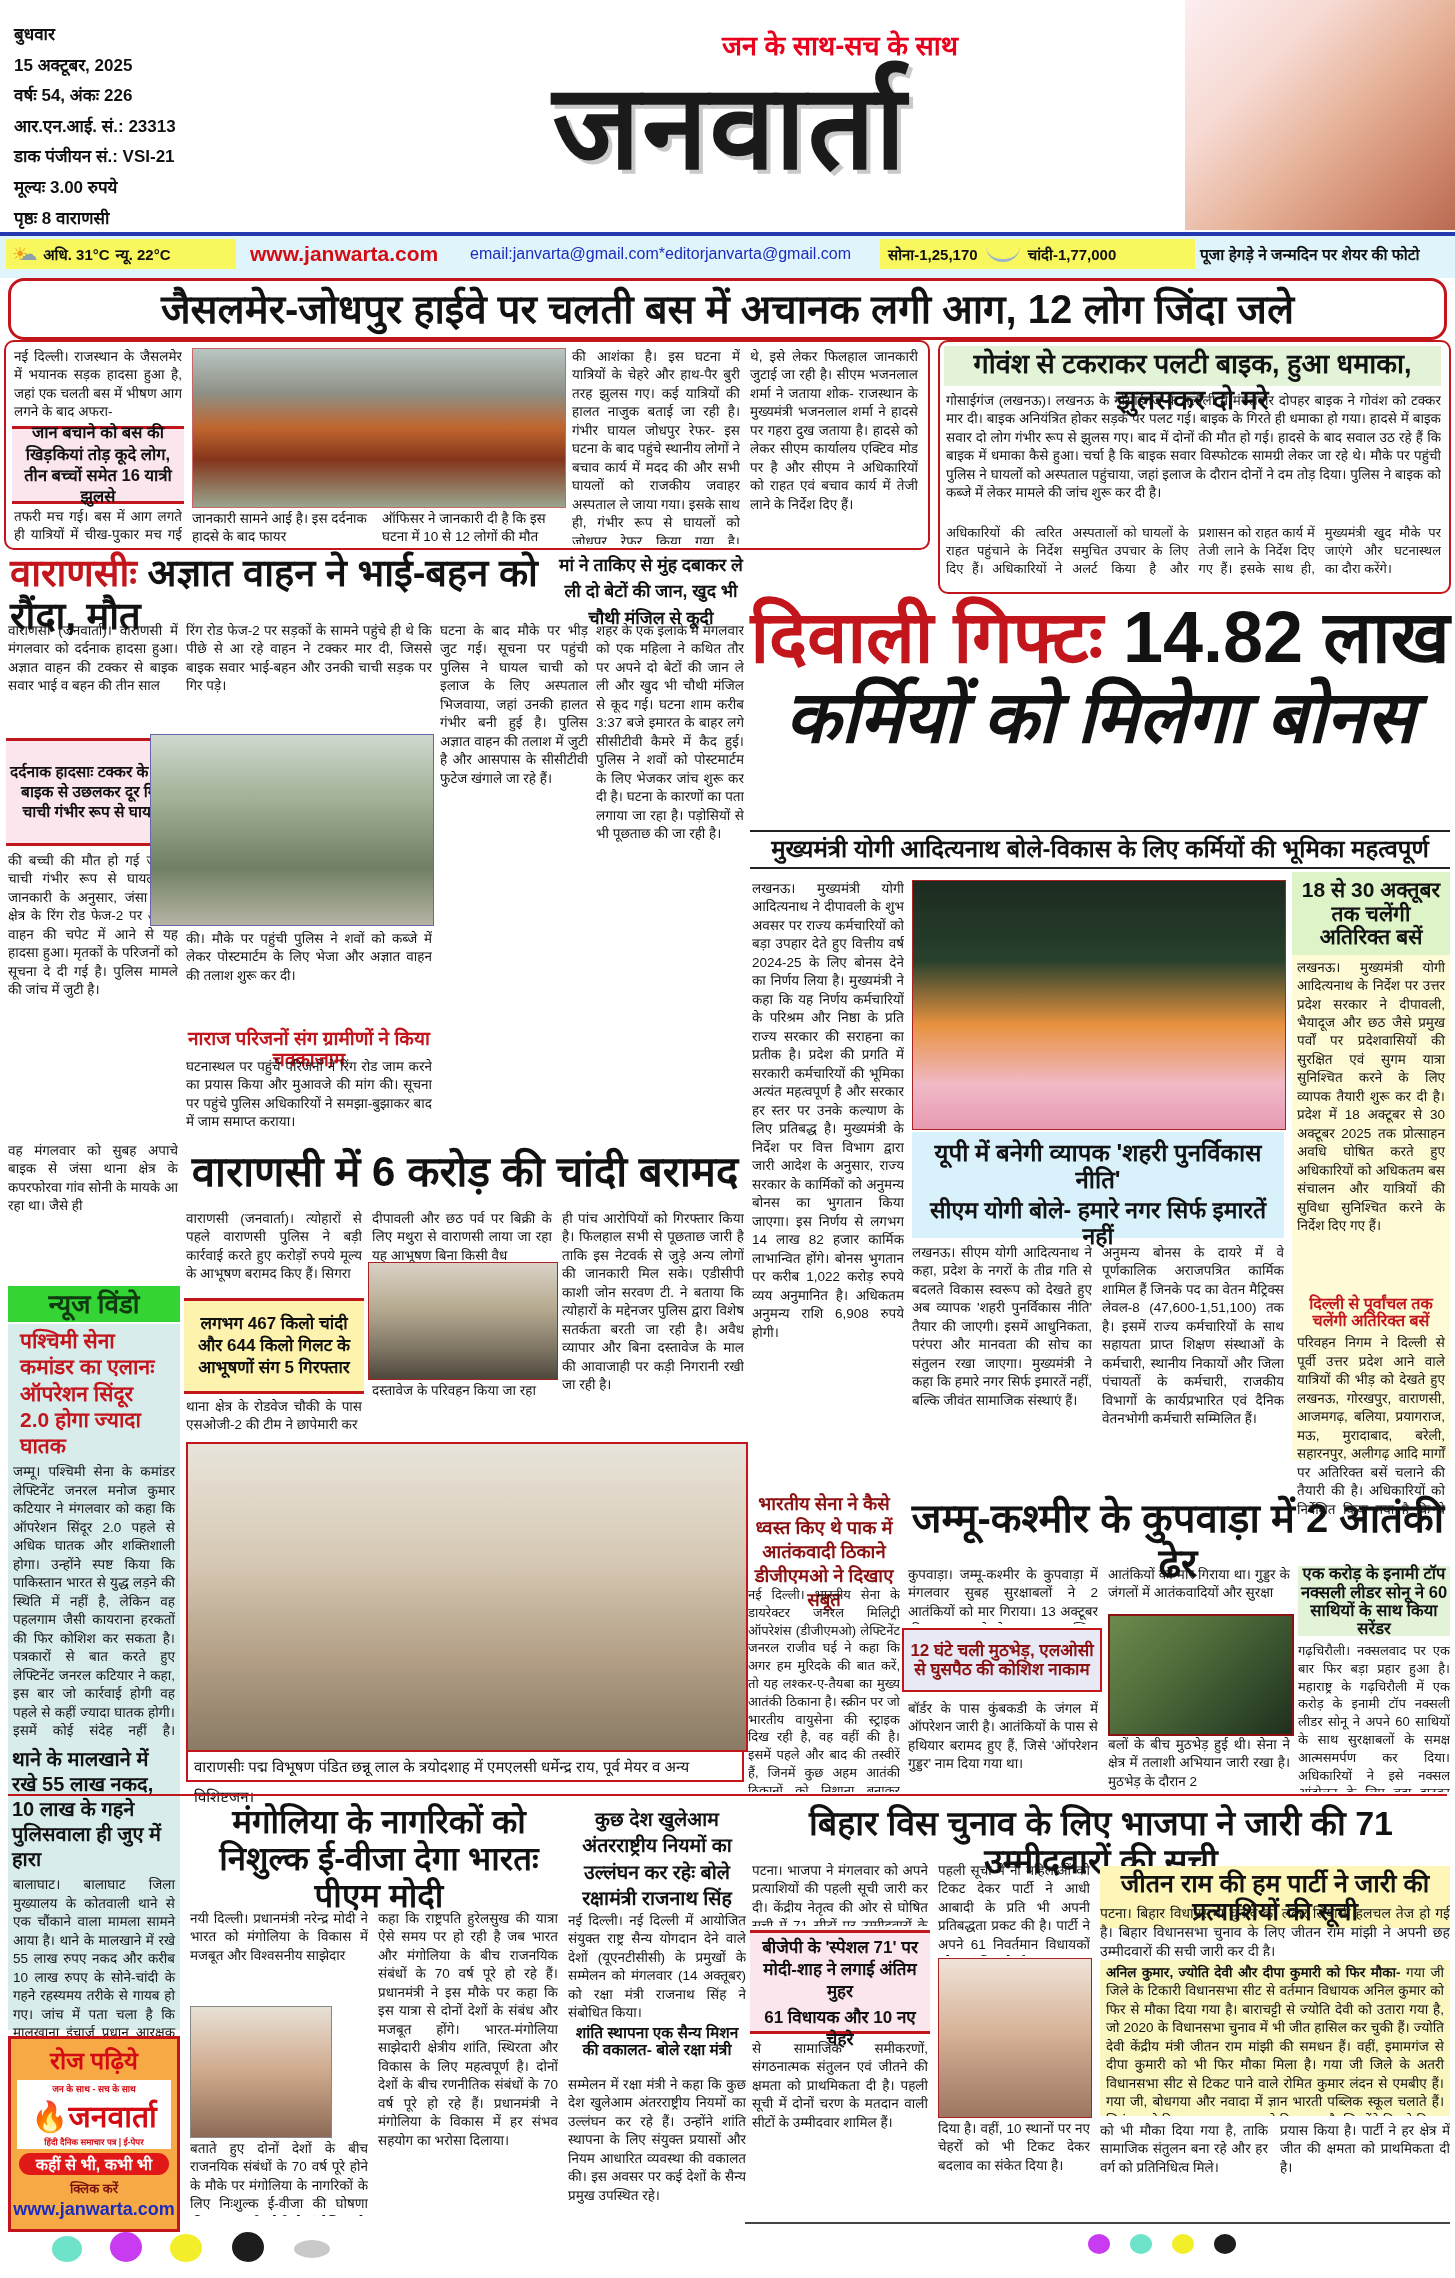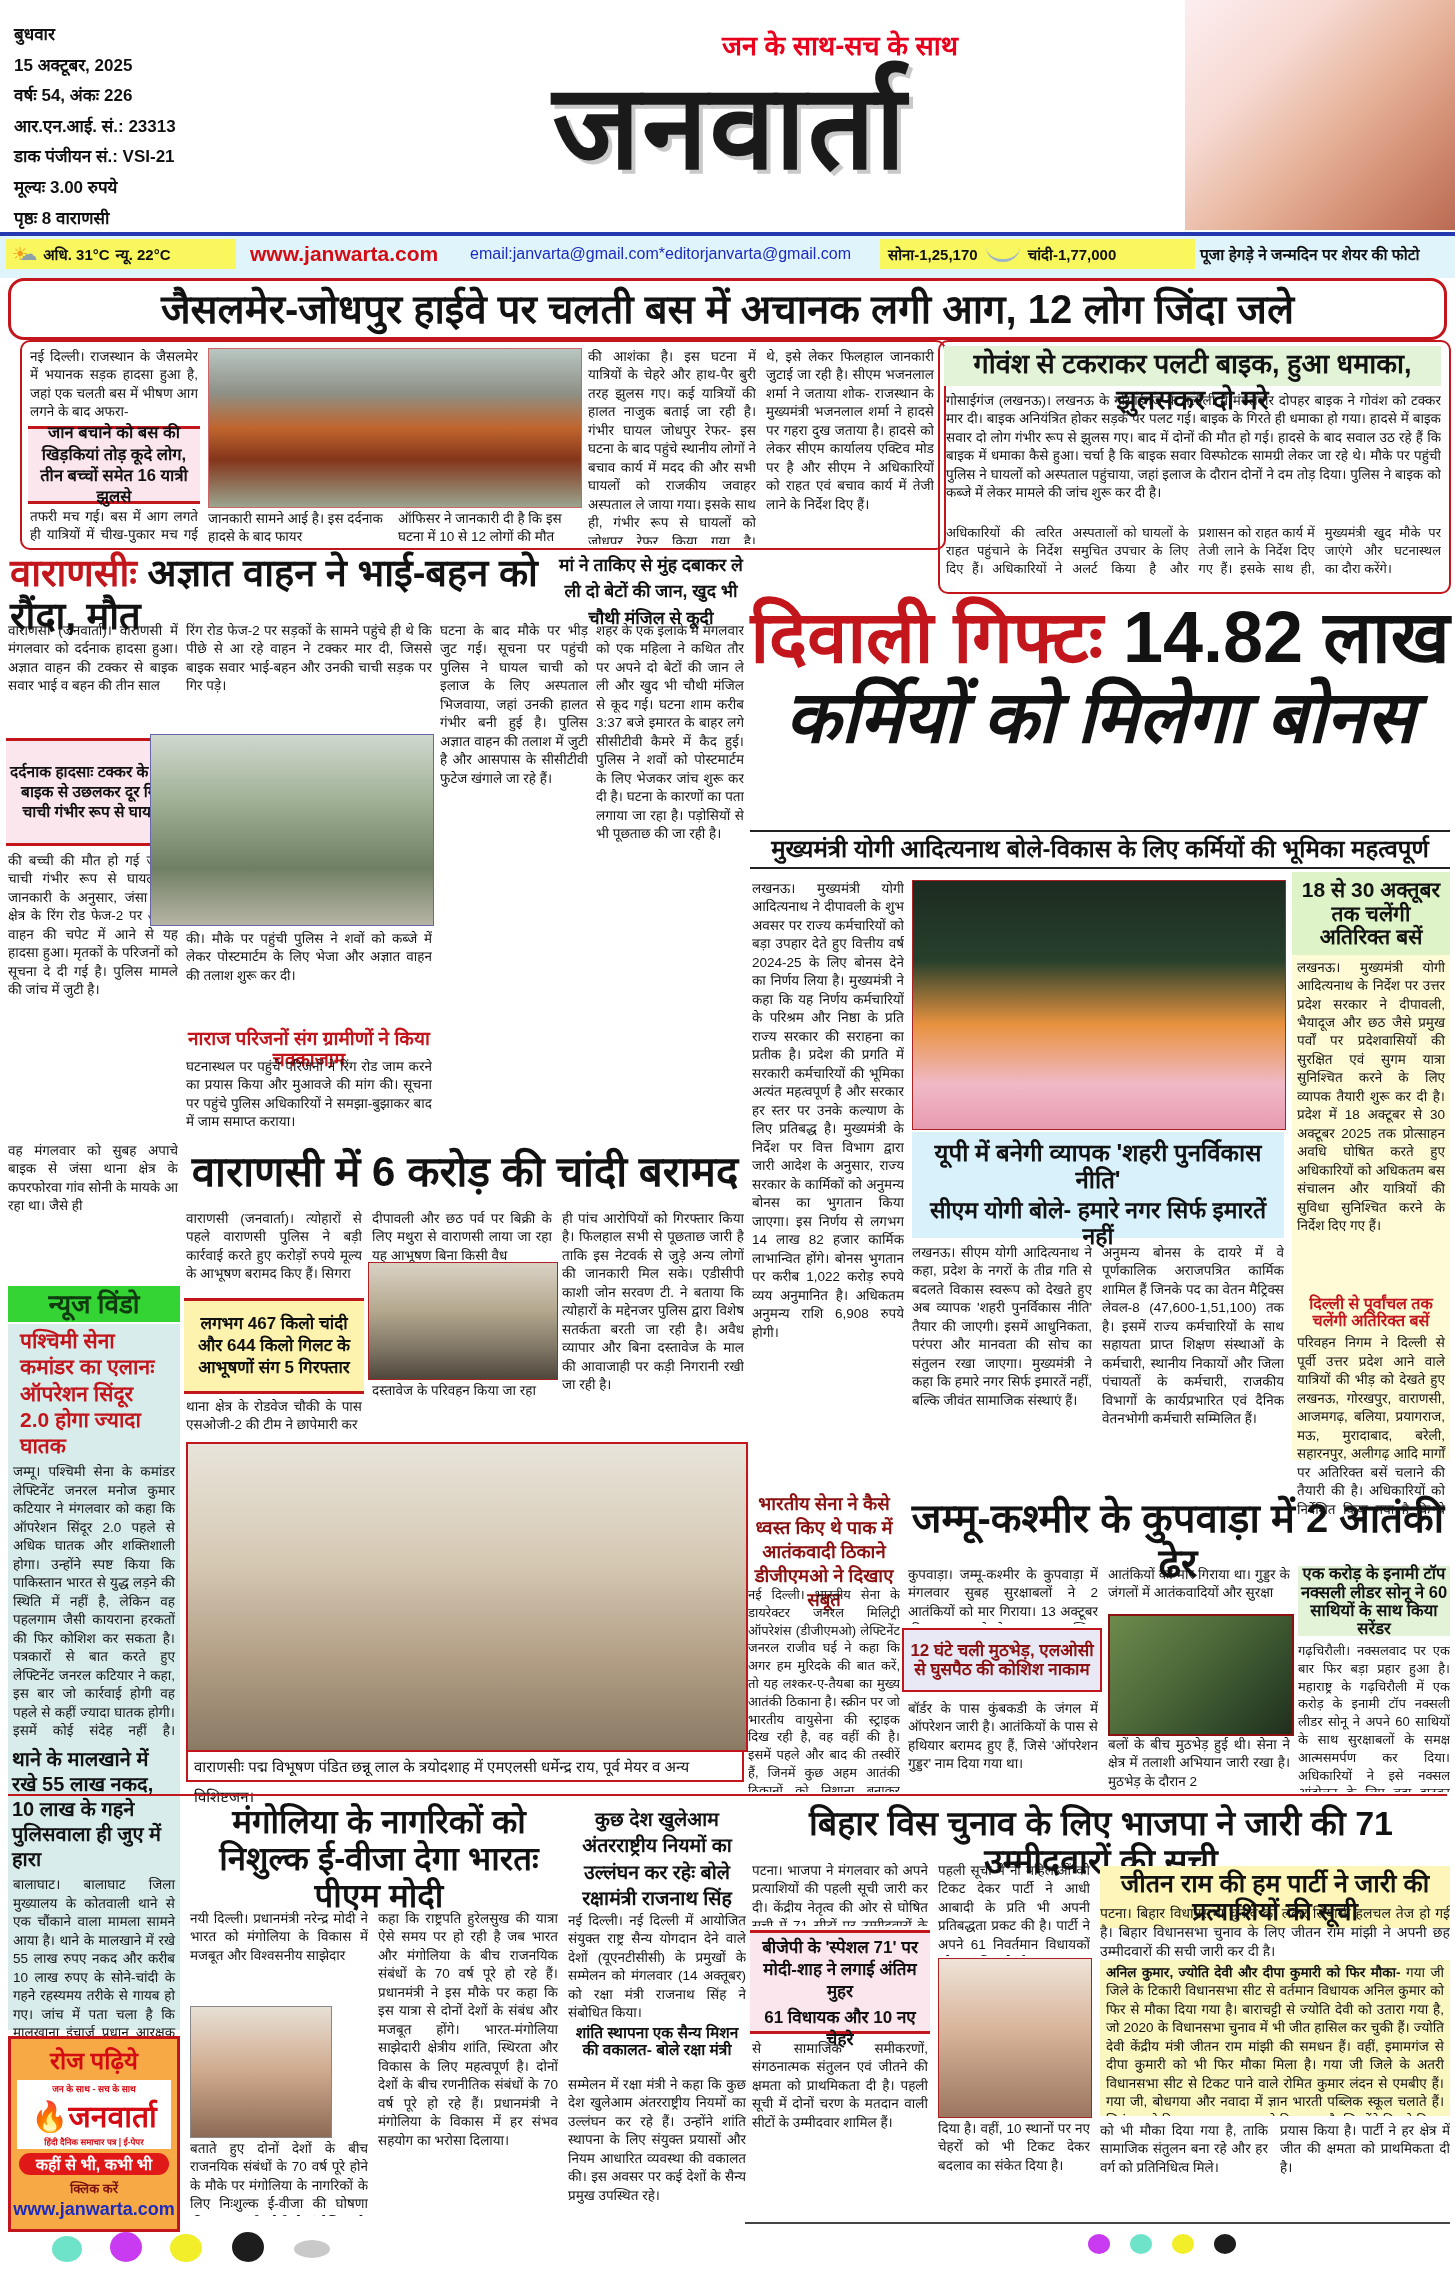--- a/index.html
+++ b/index.html
@@ -54,21 +54,21 @@
     <span style="font-weight:bold;font-size:15px;">सोना-1,25,170</span>
     <span style="display:inline-block;width:34px;height:13px;border-bottom:3px solid #9fb6c9;border-radius:0 0 30px 30px;"></span>
     <span style="font-weight:bold;font-size:15px;">चांदी-1,77,000</span>
   </div>
   <div class="abs" style="left:1200px;top:243px;width:252px;font-size:15.5px;font-weight:bold;">पूजा हेगड़े ने जन्मदिन पर शेयर की फोटो</div>
 
   <div class="abs rule-box" style="left:8px;top:278px;width:1433px;height:56px;display:flex;align-items:center;justify-content:center;">
     <div class="headline" style="font-size:40px;">जैसलमेर-जोधपुर हाईवे पर चलती बस में अचानक लगी आग, 12 लोग जिंदा जले</div>
   </div>
 
-  <div class="abs redframe" style="left:20px;top:340px;width:922px;height:206px;border-radius:10px;">
+  <div class="abs redframe" style="left:4px;top:340px;width:922px;height:206px;border-radius:10px;">
     <div class="abs col" style="left:8px;top:6px;width:168px;height:76px;">नई दिल्ली। राजस्थान के जैसलमेर में भयानक सड़क हादसा हुआ है, जहां एक चलती बस में भीषण आग लगने के बाद अफरा-</div>
     <div class="abs pinkbox" style="left:6px;top:84px;width:172px;height:78px;font-size:16.5px;display:flex;align-items:center;padding:2px;box-sizing:border-box;">जान बचाने को बस की खिड़कियां तोड़ कूदे लोग, तीन बच्चों समेत 16 यात्री झुलसे</div>
     <div class="abs col" style="left:8px;top:166px;width:168px;height:38px;">तफरी मच गई। बस में आग लगते ही यात्रियों में चीख-पुकार मच गई और इस हादसे में तीन बच्चों समेत 16 यात्रियों के गंभर रूप से घायल होने की</div>
     <div class="abs photo" style="left:186px;top:6px;width:372px;height:158px;border:1px solid #c66;background:linear-gradient(180deg,#b9c6c2 0%,#8e9086 28%,#c0652e 50%,#84351a 70%,#9aa58f 100%);"></div>
     <div class="abs caption" style="left:186px;top:168px;width:182px;height:36px;overflow:hidden;">जानकारी सामने आई है। इस दर्दनाक हादसे के बाद फायर</div>
     <div class="abs caption" style="left:376px;top:168px;width:182px;height:36px;overflow:hidden;">ऑफिसर ने जानकारी दी है कि इस घटना में 10 से 12 लोगों की मौत</div>
     <div class="abs col" style="left:566px;top:6px;width:168px;height:196px;">की आशंका है। इस घटना में यात्रियों के चेहरे और हाथ-पैर बुरी तरह झुलस गए। कई यात्रियों की हालत नाजुक बताई जा रही है। गंभीर घायल जोधपुर रेफर- इस घटना के बाद पहुंचे स्थानीय लोगों ने बचाव कार्य में मदद की और सभी घायलों को राजकीय जवाहर अस्पताल ले जाया गया। इसके साथ ही, गंभीर रूप से घायलों को जोधपुर रेफर किया गया है। फिलहाल, शॉर्ट सर्किट से बस में आग लगने की आशंका जताई जा रही है। बस में कितने यात्री सवार</div>
     <div class="abs col" style="left:744px;top:6px;width:168px;height:196px;">थे, इसे लेकर फिलहाल जानकारी जुटाई जा रही है। सीएम भजनलाल शर्मा ने जताया शोक- राजस्थान के मुख्यमंत्री भजनलाल शर्मा ने हादसे पर गहरा दुख जताया है। हादसे को लेकर सीएम कार्यालय एक्टिव मोड पर है और सीएम ने अधिकारियों को राहत एवं बचाव कार्य में तेजी लाने के निर्देश दिए हैं।</div>
   </div>
 

